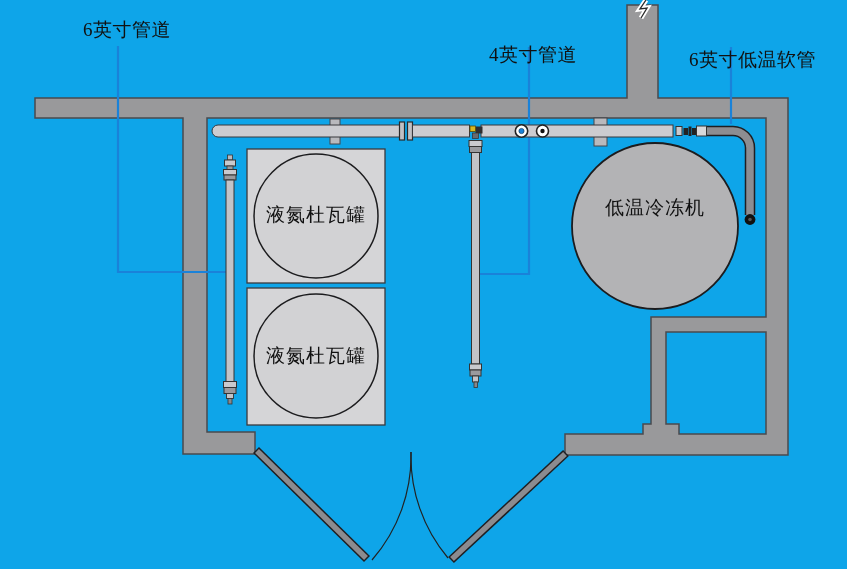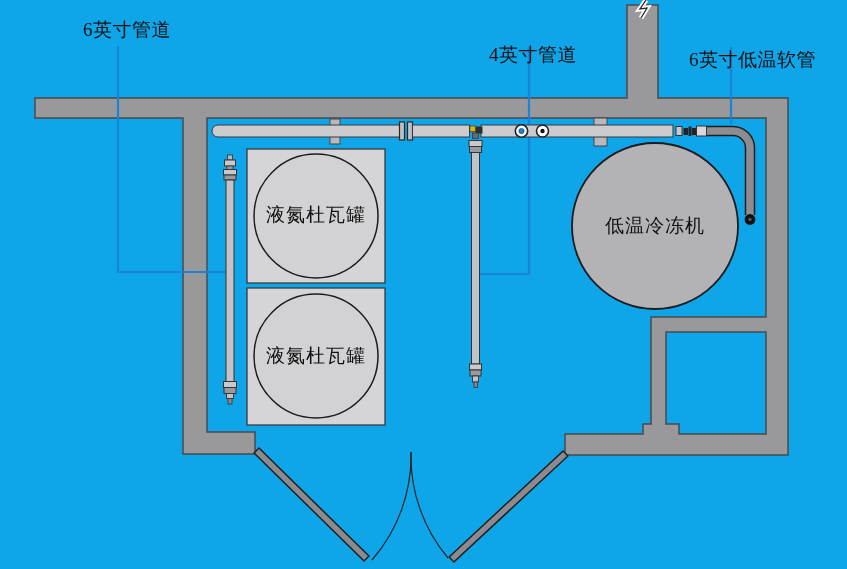--- a/index.html
+++ b/index.html
@@ -134,15 +134,15 @@
   <div class="callout" style="left:83px; top:17px;">6英寸管道</div>
 
   <div class="callout" style="left:489px; top:18px;margin-top:24px;">4英寸管道</div>
 
   <div class="callout" style="left:689px; top:19px;margin-top:28px;">6英寸低温软管</div>
 
   <div class="equip-label" style="left:316px; top:215px; font-size:19px;">液氮杜瓦罐</div>
 
   <div class="equip-label" style="left:316px; top:356px; font-size:19px;">液氮杜瓦罐</div>
 
-  <div class="equip-label" style="left:655px; top:226px; font-size:19px;">低温冷冻机</div>
+  <div class="equip-label" style="left:655px; top:208px; font-size:19px;">低温冷冻机</div>
 
 </div>
 
 </body></html>

